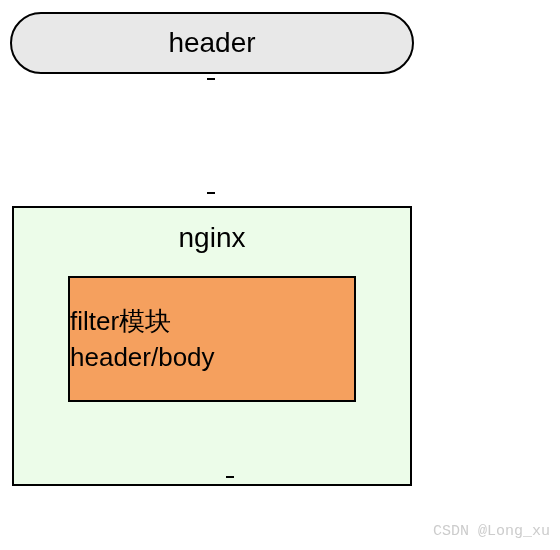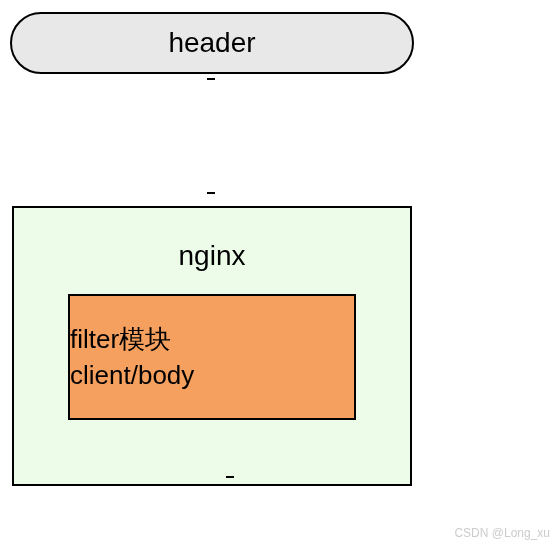--- a/index.html
+++ b/index.html
@@ -57,21 +57,21 @@
       height: 280px;
       background: #ecfce9;
       border: 2px solid #000;
       display: flex;
       flex-direction: column;
       align-items: center;
     }
     .nginx-title {
       font-size: 28px;
       color: #000;
-      margin-top: 32px;
+      margin-top: 14px;
       margin-bottom: 22px;
     }
     .filter-box {
       width: 288px;
       height: 126px;
       background: #f5a05e;
       border: 2px solid #000;
       display: flex;
       flex-direction: column;
       align-items: flex-start;
@@ -85,39 +85,39 @@
       left: 226px;
       top: 476px;
       width: 8px;
       height: 2px;
       background: #000;
     }
     .watermark {
       position: absolute;
       right: 10px;
       bottom: 10px;
-      font-size: 12px;
+      font-size: 15px;
       color: #cccccc;
-      font-family: Liberation Sans, sans-serif;
+      font-family: Liberation Mono, monospace;
     }
   </style>
 </head>
 <body>
 
 <div class="client-box">
   <span>header</span>
 </div>
 
 <div class="arrow-tick-top"></div>
 <div class="arrow-line"></div>
 <div class="arrow-tick-bottom"></div>
 
 <div class="nginx-box">
   <div class="nginx-title">nginx</div>
   <div class="filter-box">
     <div>filter模块</div>
-    <div>client/body</div>
+    <div>header/body</div>
   </div>
 </div>
 
 <div class="nginx-bottom-tick"></div>
 
 <div class="watermark">CSDN @Long_xu</div>
 
 </body></html>

